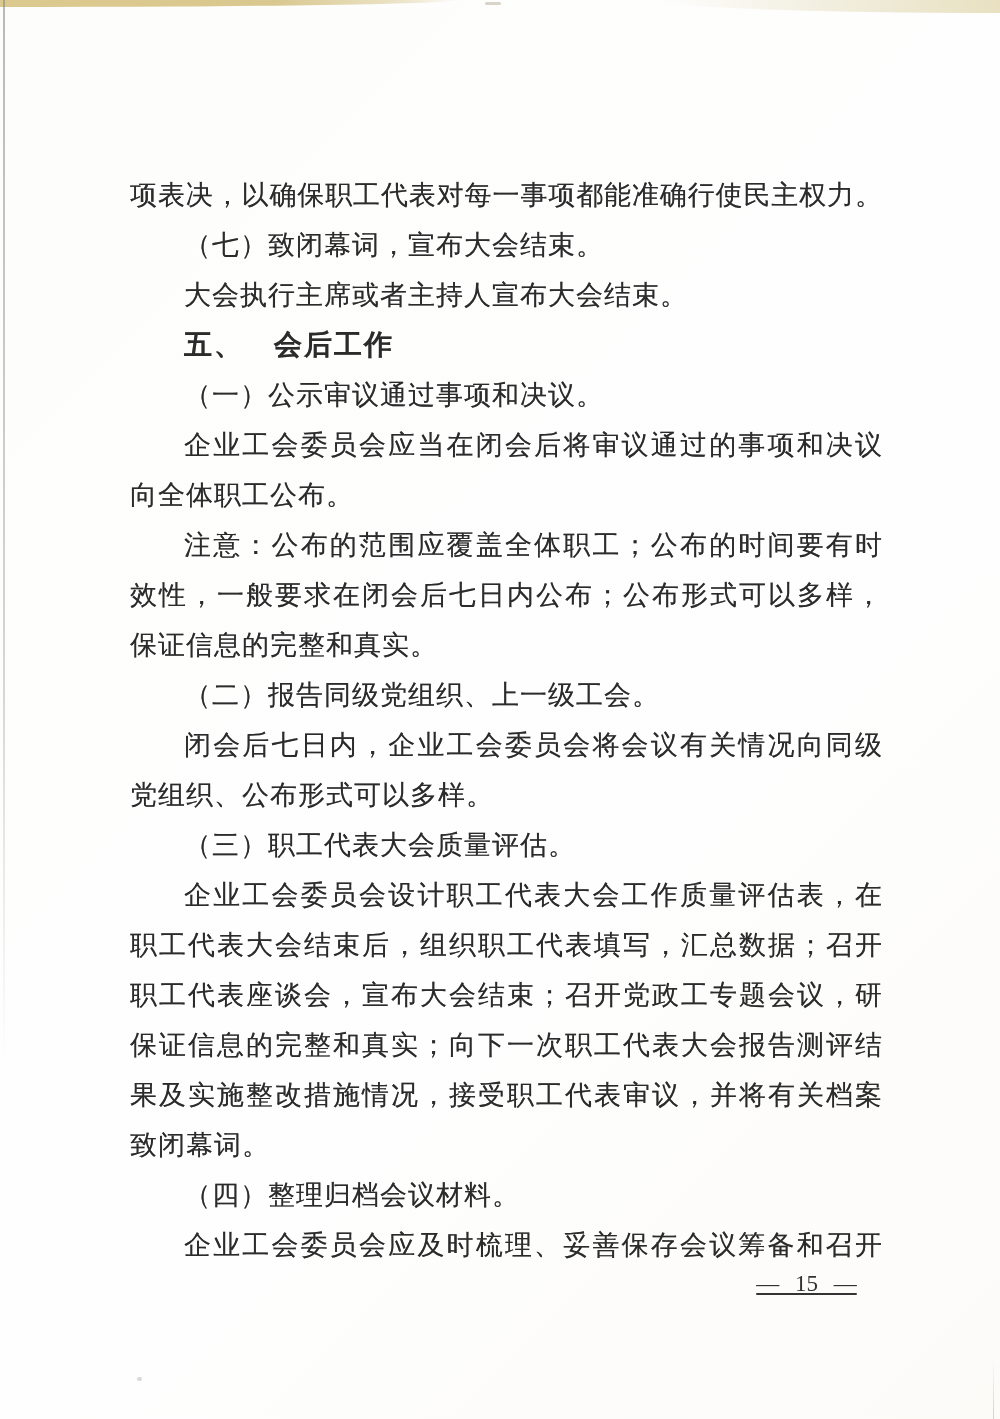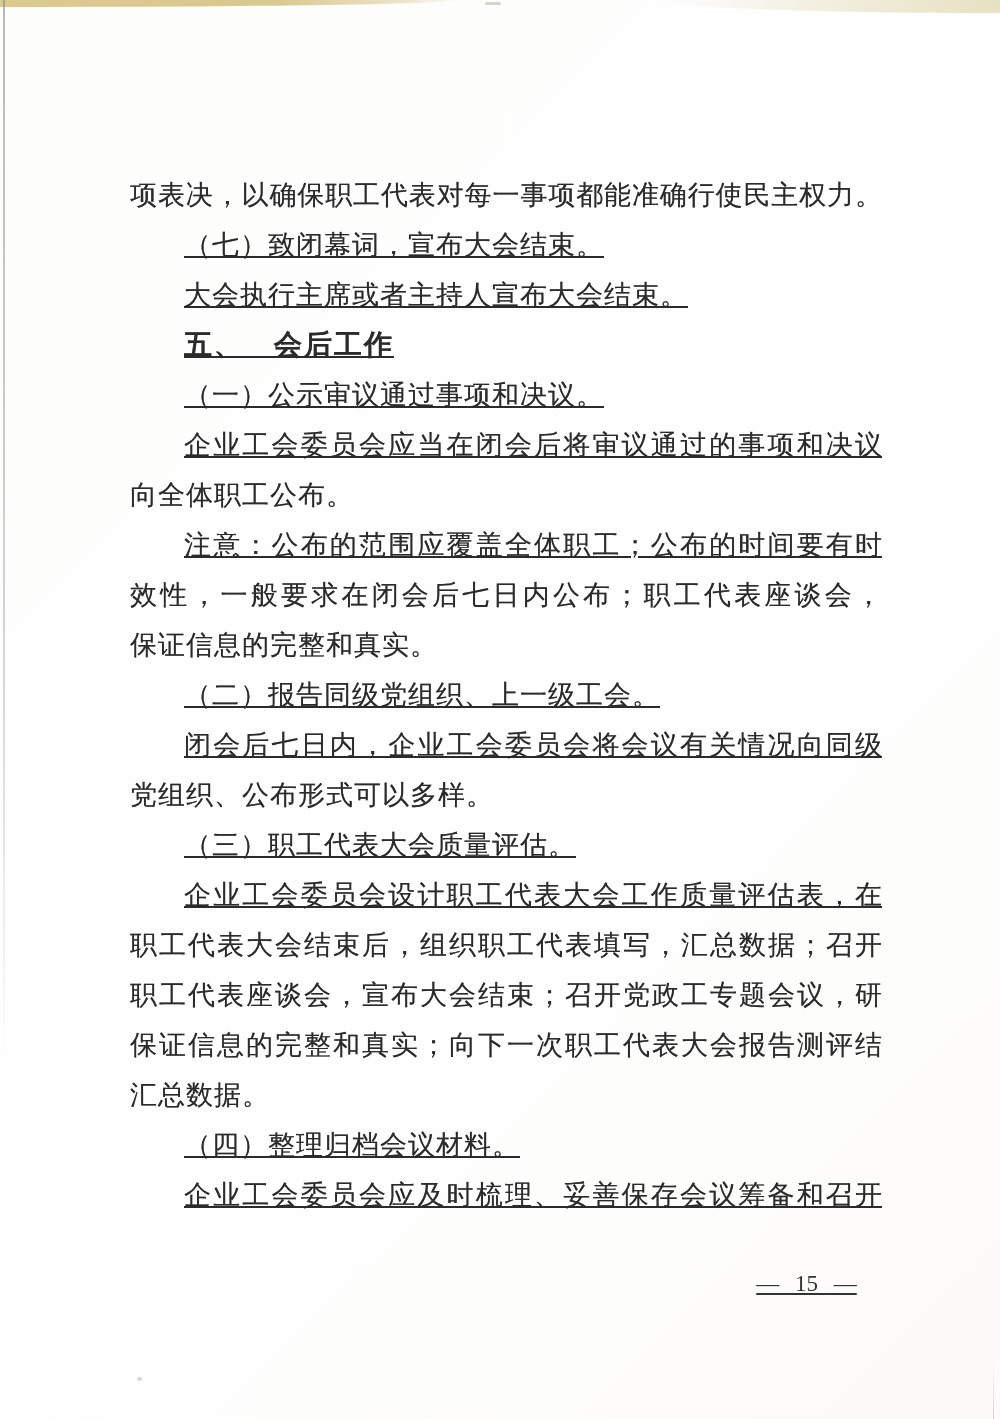--- a/index.html
+++ b/index.html
@@ -89,21 +89,20 @@
   }
   .line.fill {
     white-space: normal;
     letter-spacing: 0;
     text-align: justify;
     text-align-last: justify;
     text-justify: inter-character;
   }
   .line.indent {
     text-indent: 54px;
-    text-decoration: underline;
   }
   .line.heading {
     font-family: "Liberation Sans", "DejaVu Sans", sans-serif;
     font-weight: bold;
     font-size: 28px;
     letter-spacing: 2px;
   }
 
   .page-number {
     position: absolute;
@@ -133,30 +132,31 @@
 
   <div class="text-block">
     <div class="line fill">项表决，以确保职工代表对每一事项都能准确行使民主权力。</div>
     <div class="line indent">（七）致闭幕词，宣布大会结束。</div>
     <div class="line indent">大会执行主席或者主持人宣布大会结束。</div>
     <div class="line indent heading">五、　会后工作</div>
     <div class="line indent">（一）公示审议通过事项和决议。</div>
     <div class="line indent fill">企业工会委员会应当在闭会后将审议通过的事项和决议</div>
     <div class="line">向全体职工公布。</div>
     <div class="line indent fill">注意：公布的范围应覆盖全体职工；公布的时间要有时</div>
-    <div class="line fill">效性，一般要求在闭会后七日内公布；职工代表座谈会，</div>
+    <div class="line fill">效性，一般要求在闭会后七日内公布；公布形式可以多样，</div>
     <div class="line">保证信息的完整和真实。</div>
     <div class="line indent">（二）报告同级党组织、上一级工会。</div>
     <div class="line indent fill">闭会后七日内，企业工会委员会将会议有关情况向同级</div>
     <div class="line">党组织、公布形式可以多样。</div>
     <div class="line indent">（三）职工代表大会质量评估。</div>
     <div class="line indent fill">企业工会委员会设计职工代表大会工作质量评估表，在</div>
     <div class="line fill">职工代表大会结束后，组织职工代表填写，汇总数据；召开</div>
     <div class="line fill">职工代表座谈会，宣布大会结束；召开党政工专题会议，研</div>
     <div class="line fill">保证信息的完整和真实；向下一次职工代表大会报告测评结</div>
-    <div class="line">汇总数据。</div>
+    <div class="line fill">果及实施整改措施情况，接受职工代表审议，并将有关档案</div>
+    <div class="line">致闭幕词。</div>
     <div class="line indent">（四）整理归档会议材料。</div>
     <div class="line indent fill">企业工会委员会应及时梳理、妥善保存会议筹备和召开</div>
   </div>
 
   <div class="page-number">— 15 —</div>
 
 </div>
 
 </body></html>

